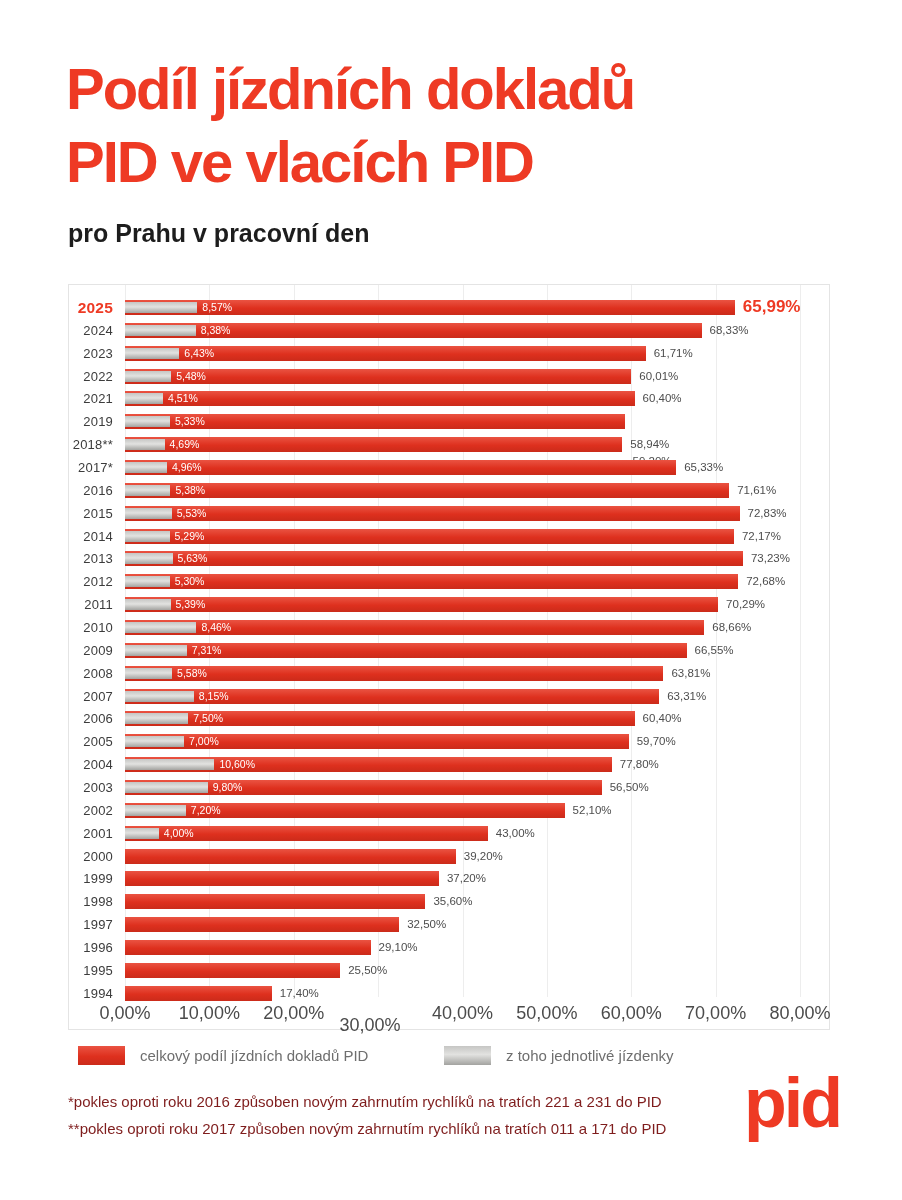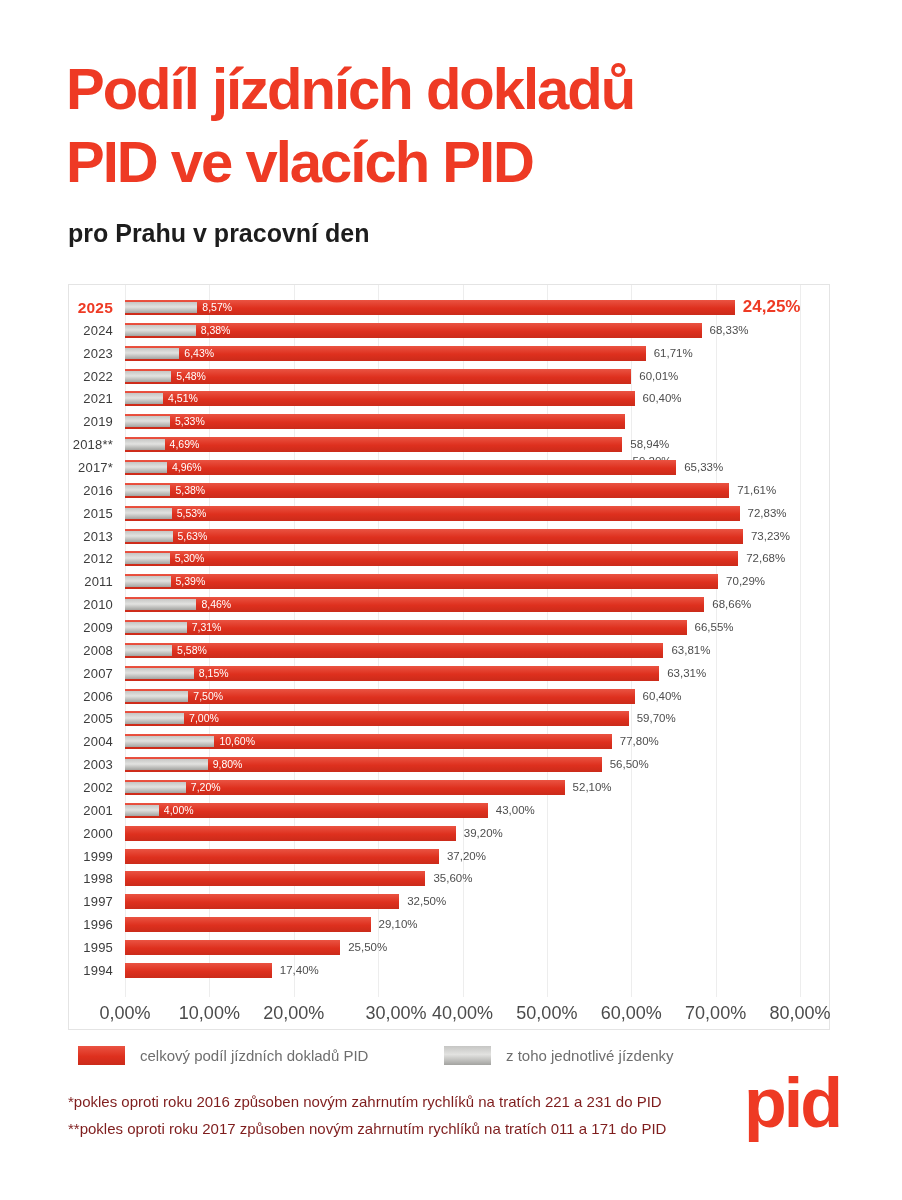--- a/index.html
+++ b/index.html
@@ -73,21 +73,21 @@
         <div class="gridline" style="left: 646.625px;"></div>
         <div class="gridline" style="left: 731px;"></div>
       </div>
     <div class="rows">
         <div class="row hl">
     <div class="year">2025</div>
     <div class="track">
       <div class="bar-red" style="width: 609.8px;"></div>
       <div class="bar-gray" style="width: 72.3px;"></div>
       <div class="lbl-single" style="left: 77.3px;">8,57%</div>
-      <div class="lbl-total" style="left: 617.8px;">24,25%</div>
+      <div class="lbl-total" style="left: 617.8px;">65,99%</div>
     </div>
   </div>
         <div class="row">
     <div class="year">2024</div>
     <div class="track">
       <div class="bar-red" style="width: 576.5px;"></div>
       <div class="bar-gray" style="width: 70.7px;"></div>
       <div class="lbl-single" style="left: 75.7px;">8,38%</div>
       <div class="lbl-total" style="left: 584.5px;">68,33%</div>
     </div>
@@ -155,20 +155,29 @@
       <div class="lbl-total" style="left: 612.2px;">71,61%</div>
     </div>
   </div>
         <div class="row">
     <div class="year">2015</div>
     <div class="track">
       <div class="bar-red" style="width: 614.5px;"></div>
       <div class="bar-gray" style="width: 46.7px;"></div>
       <div class="lbl-single" style="left: 51.7px;">5,53%</div>
       <div class="lbl-total" style="left: 622.5px;">72,83%</div>
+    </div>
+  </div>
+        <div class="row">
+    <div class="year">2014</div>
+    <div class="track">
+      <div class="bar-red" style="width: 608.9px;"></div>
+      <div class="bar-gray" style="width: 44.6px;"></div>
+      <div class="lbl-single" style="left: 49.6px;">5,29%</div>
+      <div class="lbl-total" style="left: 616.9px;">72,17%</div>
     </div>
   </div>
         <div class="row">
     <div class="year">2013</div>
     <div class="track">
       <div class="bar-red" style="width: 617.9px;"></div>
       <div class="bar-gray" style="width: 47.5px;"></div>
       <div class="lbl-single" style="left: 52.5px;">5,63%</div>
       <div class="lbl-total" style="left: 625.9px;">73,23%</div>
     </div>
@@ -335,21 +344,21 @@
       <div class="bar-red" style="width: 146.8px;"></div>
 
       <div class="lbl-total" style="left: 154.8px;">17,40%</div>
     </div>
   </div>
       </div>
     <div class="axis-row">
         <div class="tick-label" style="left: 21px;">0,00%</div>
         <div class="tick-label" style="left: 105.375px;">10,00%</div>
         <div class="tick-label" style="left: 189.75px;">20,00%</div>
-        <div class="tick-label" style="left: 292px;">30,00%</div>
+        <div class="tick-label" style="left: 266px; margin-top: 12px;">30,00%</div>
         <div class="tick-label" style="left: 358.5px;">40,00%</div>
         <div class="tick-label" style="left: 442.875px;">50,00%</div>
         <div class="tick-label" style="left: 527.25px;">60,00%</div>
         <div class="tick-label" style="left: 611.625px;">70,00%</div>
         <div class="tick-label" style="left: 696px;">80,00%</div>
       </div>
   </div>
 
   <div class="legend">
     <div class="legend-item l1">

